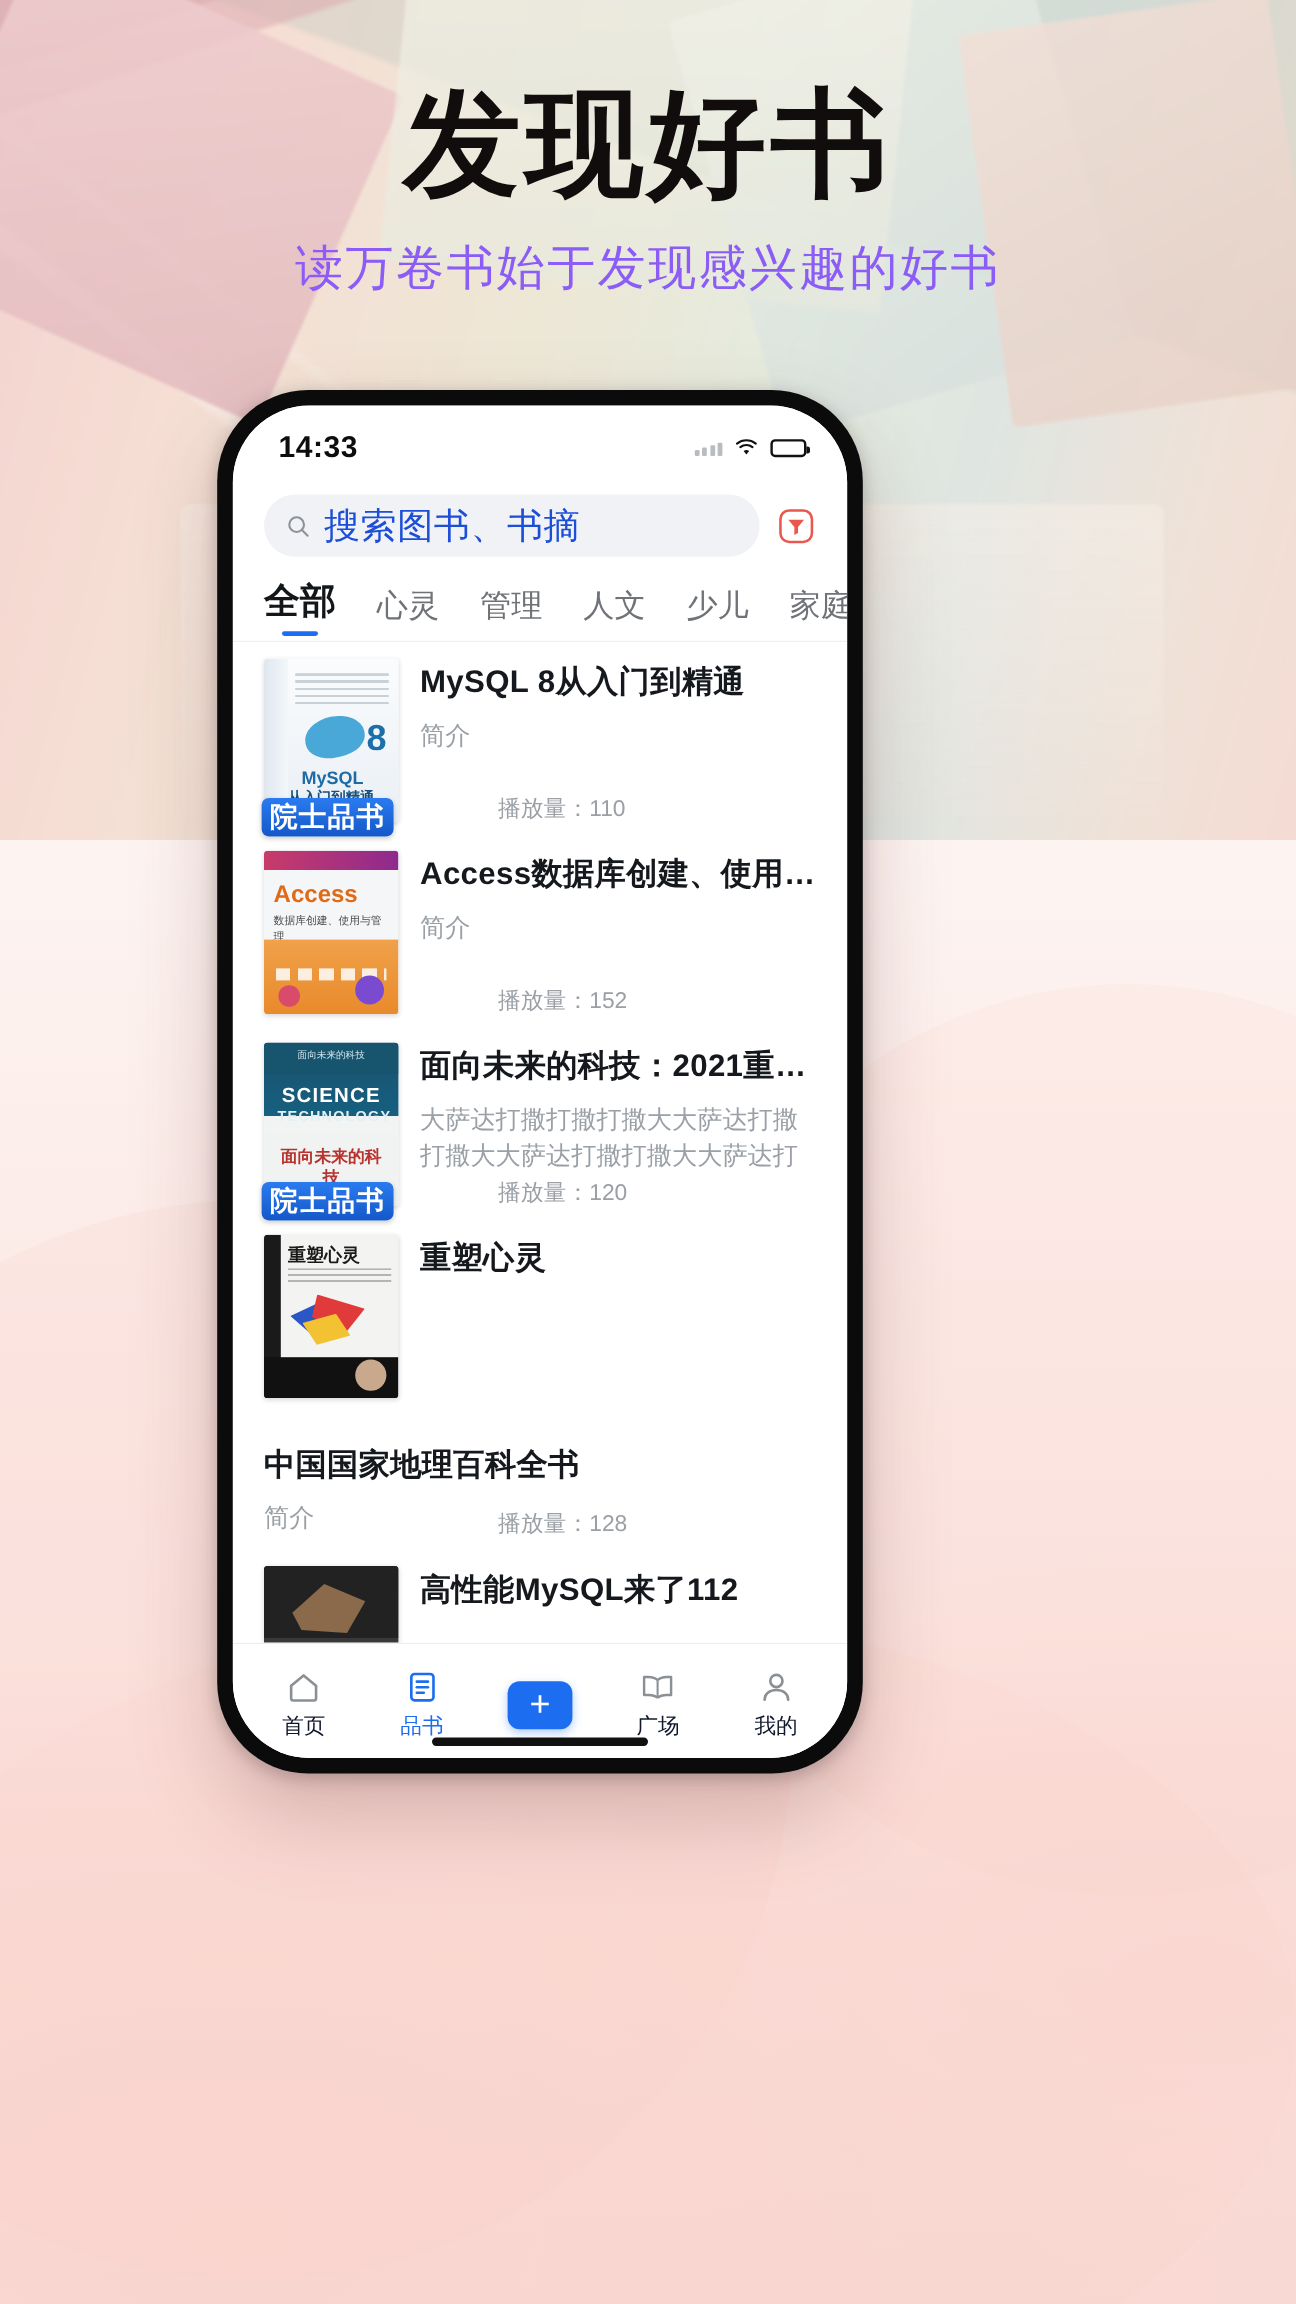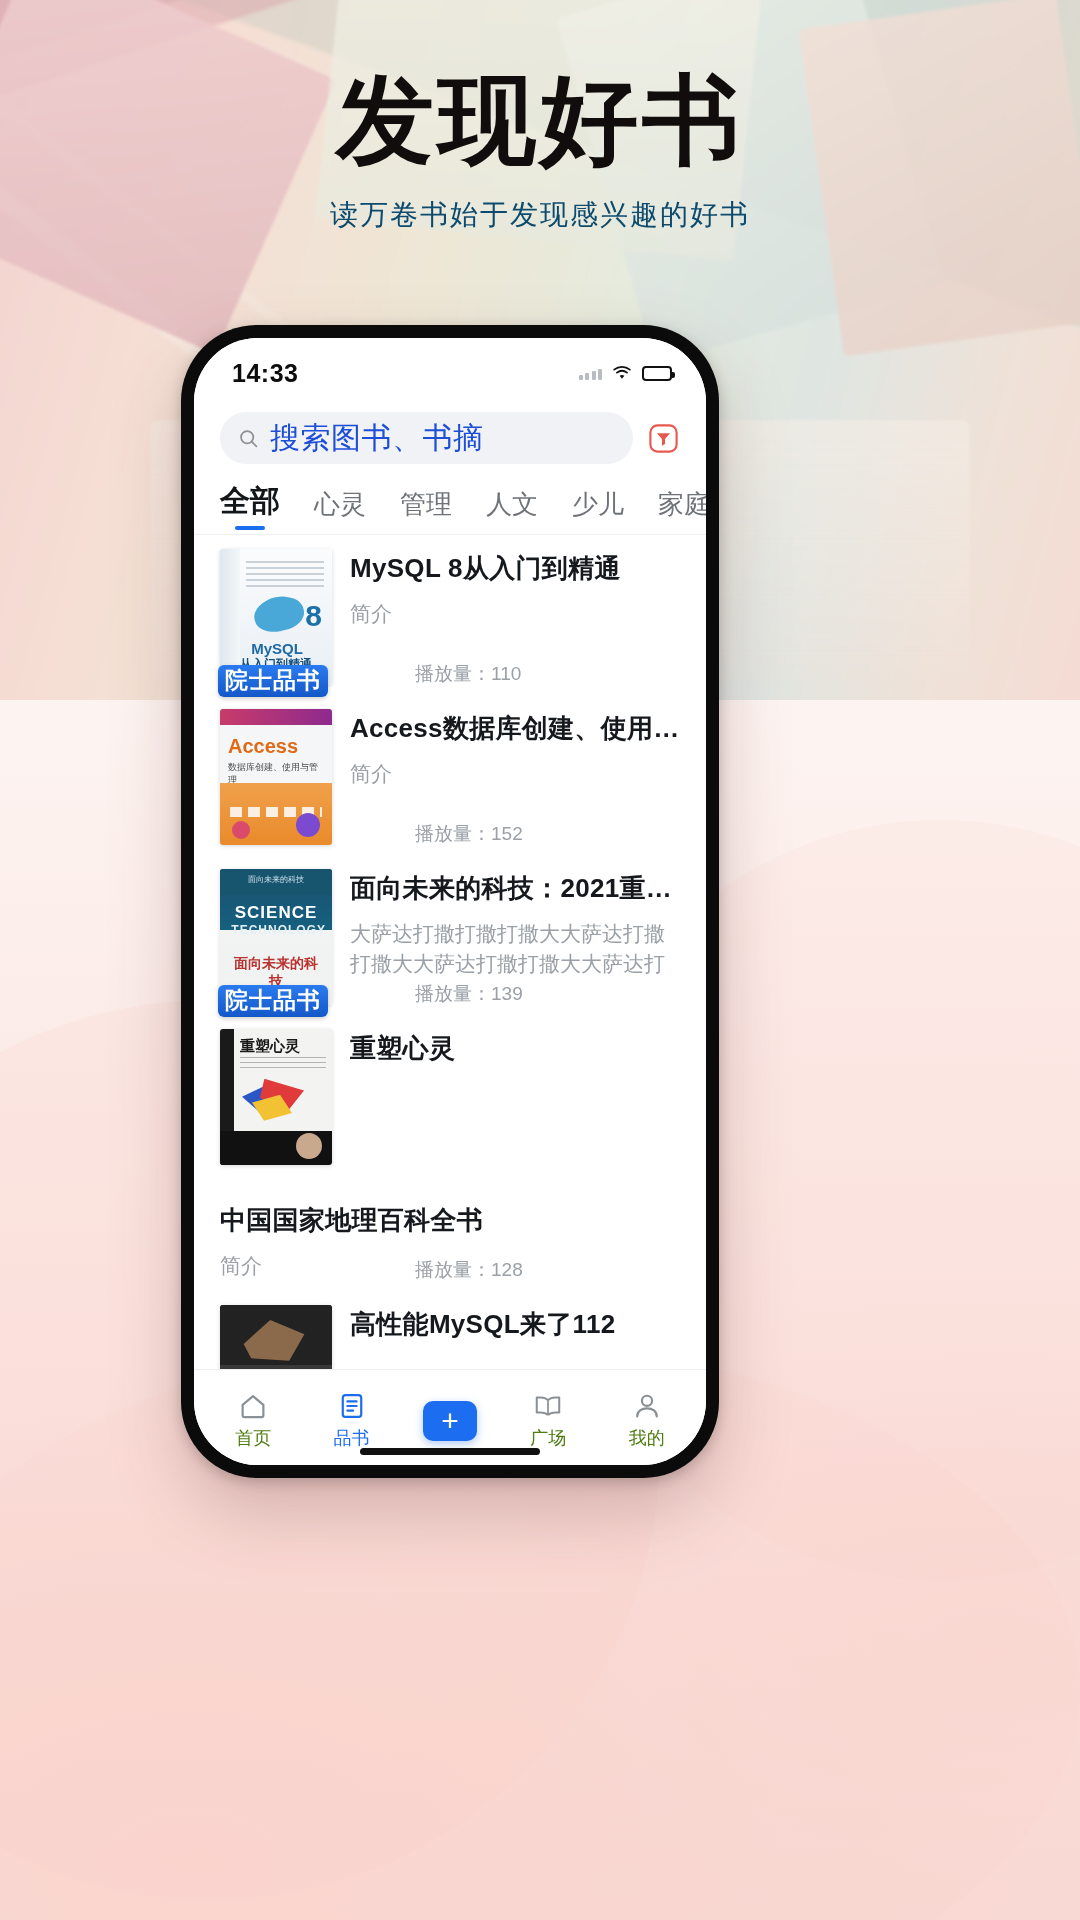--- a/index.html
+++ b/index.html
@@ -70,23 +70,23 @@
     font-family: "Liberation Serif", "DejaVu Serif", serif;
     font-weight: 700;
     font-size: 98px;
     letter-spacing: 4px;
     color: #100d0c;
     line-height: 1.18;
   }
   .subhead {
     margin-top: 16px;
     font-family: "Liberation Sans", "DejaVu Sans", sans-serif;
-    font-size: 28px;
+    font-size: 40px;
     letter-spacing: 2px;
-    color: #0c4a6e;
+    color: #8b5cf6;
   }
 
   
   .device {
     position: absolute;
     left: 181px; top: 325px;
     width: 538px; height: 1153px;
     background: #0b0b0c;
     border-radius: 76px;
     box-shadow: 0 34px 70px rgba(120,70,70,0.28), 0 4px 14px rgba(0,0,0,0.22);
@@ -233,21 +233,21 @@
     background: #fff;
     border-top: 1px solid #eceef0;
     display: flex; align-items: center; justify-content: space-around;
     padding: 6px 10px 0 10px;
     position: relative;
   }
   .nav-item {
     display: flex; flex-direction: column; align-items: center; gap: 5px;
     width: 84px;
   }
-  .nav-label { font-size: 18px; color: #4d7c0f; }
+  .nav-label { font-size: 18px; color: #0f172a; }
   .nav-item.active .nav-label { color: #1d6df0; }
   .nav-ico { width: 30px; height: 30px; display: block; }
   .nav-plus {
     width: 54px; height: 40px; border-radius: 10px;
     background: #1d6df0; color: #fff;
     display: flex; align-items: center; justify-content: center;
     font-size: 30px; line-height: 1; font-weight: 400;
     box-shadow: 0 3px 8px rgba(29,109,240,0.35);
   }
   .home-indicator {
@@ -381,21 +381,21 @@
             <div style="position:absolute;left:6px;top:54px;right:6px;text-align:right;font:700 12px 'Liberation Sans',sans-serif;color:#e4eff4;letter-spacing:1px;">TECHNOLOGY</div>
             <div style="position:absolute;left:0;right:0;top:76px;bottom:0;background:#f0f3f2;"></div>
             <div style="position:absolute;left:8px;bottom:14px;right:8px;text-align:center;font:700 14px 'Liberation Sans',sans-serif;color:#b8332f;">面向未来的科技</div>
           </div>
           <div class="badge">院士品书</div>
         </div>
         <div class="book-info">
           <div class="book-title">面向未来的科技：2021重大科学问题…</div>
           <div class="book-desc">大萨达打撒打撒打撒大大萨达打撒打撒大大萨达打撒打撒大大萨达打撒打撒大大萨达打撒打撒大大萨达…</div>
         </div>
-        <div class="book-plays"><span>播放量：</span><b>139</b></div>
+        <div class="book-plays"><span>播放量：</span><b>120</b></div>
       </div>
 
       <div class="book-row" style="padding-bottom:22px;">
         <div class="cover-wrap">
           <div class="cover" style="background:#f3f3f2;">
             <div style="position:absolute;left:0;top:0;bottom:0;width:14px;background:#1a1a1a;"></div>
             <div style="position:absolute;left:20px;top:8px;right:6px;font:700 15px 'Liberation Sans',sans-serif;color:#1a1a1a;">重塑心灵</div>
             <div style="position:absolute;left:20px;top:28px;right:6px;height:12px;background:repeating-linear-gradient(180deg,#b4b4b4 0 1px,transparent 1px 5px);"></div>
             <div style="position:absolute;left:22px;top:46px;width:70px;height:46px;">
               <div style="position:absolute;left:0;top:10px;width:46px;height:30px;background:#2a56c6;clip-path:polygon(0 40%,55% 0,100% 55%,45% 100%);"></div>

